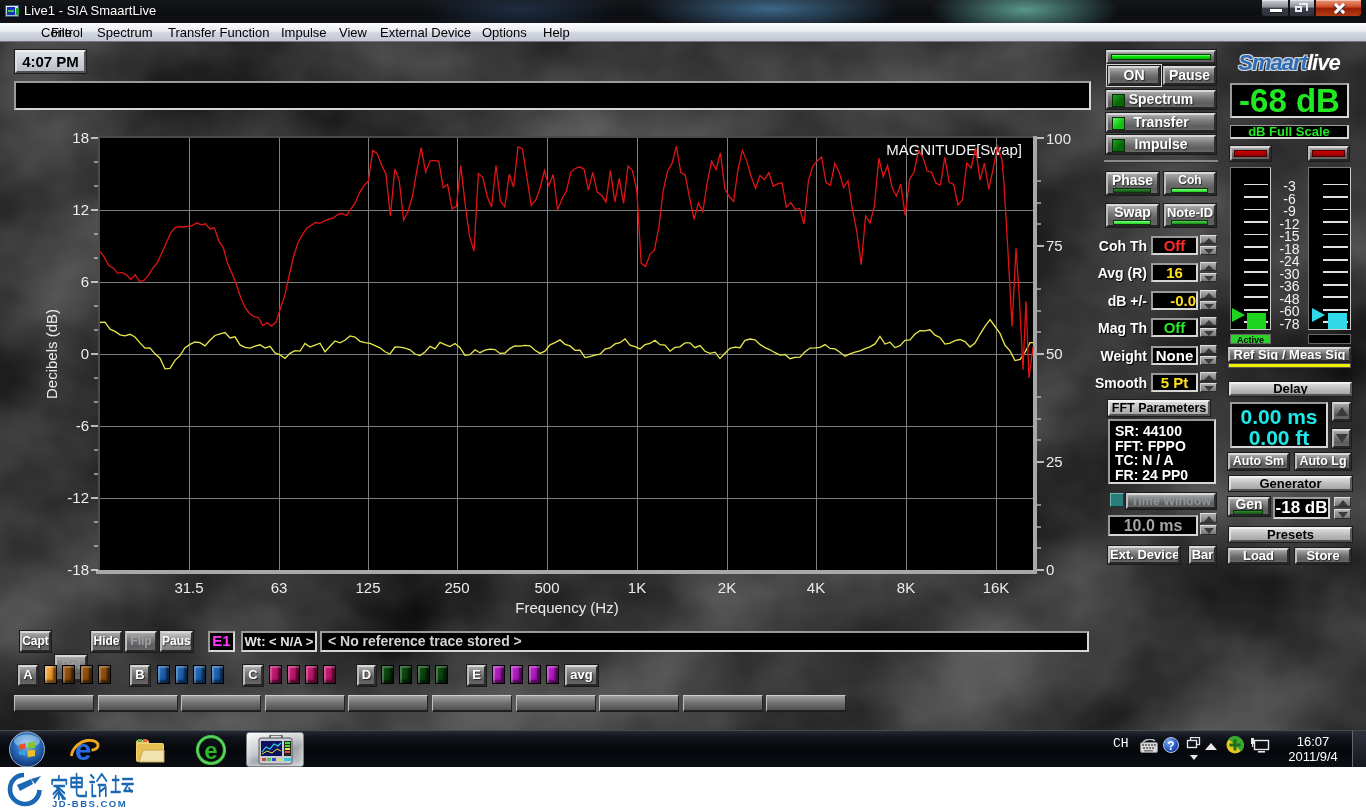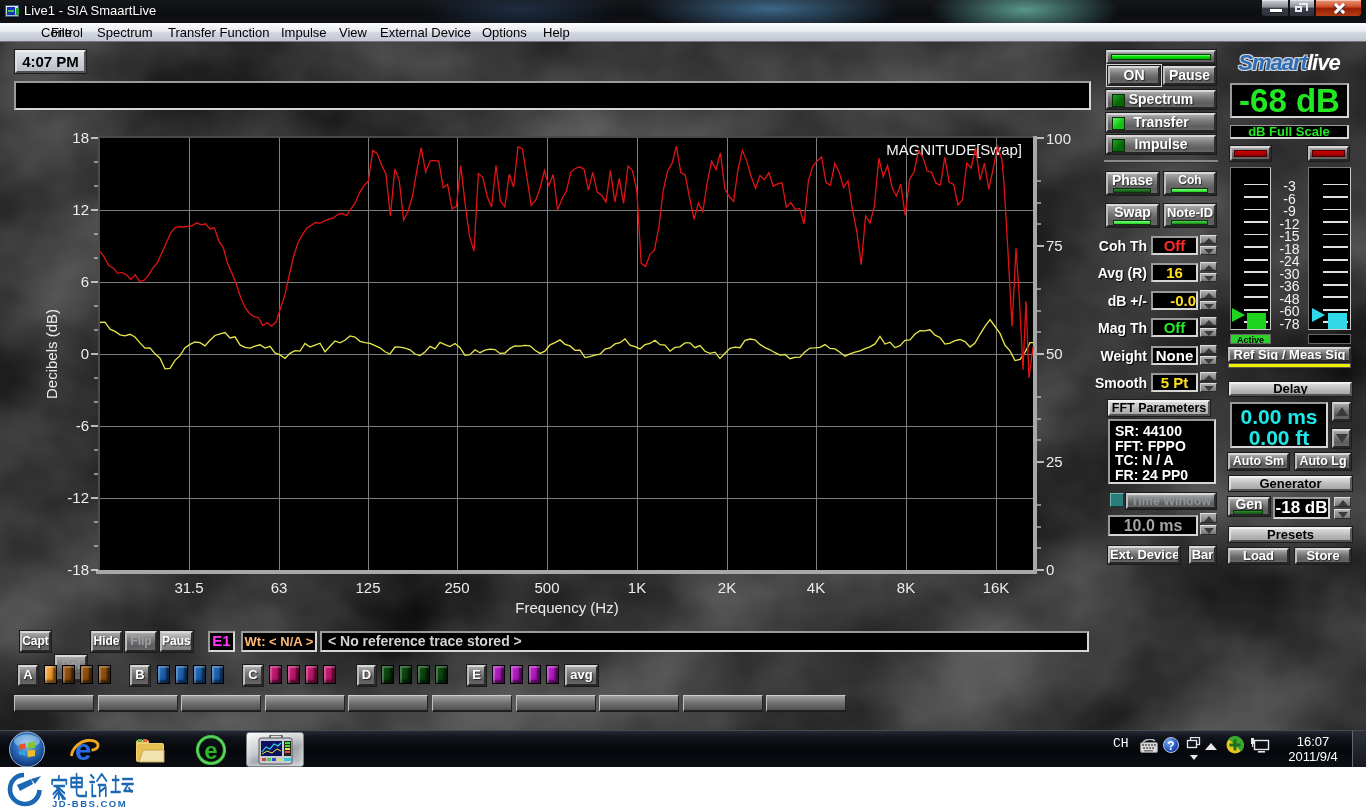--- a/index.html
+++ b/index.html
@@ -333,21 +333,21 @@
 <div class="hdr" style="left:1229px;top:485px;width:123px;height:15px;font-size:13px;line-height:11px;">Presets</div>
 <div class="b3" style="left:1228px;top:506px;width:61px;height:16px;font-size:13px;line-height:11px;">Load</div>
 <div class="b3" style="left:1295px;top:506px;width:56px;height:16px;font-size:13px;line-height:11px;">Store</div>
 
 <div class="b3" style="left:20px;top:589px;width:31px;height:21px;font-size:12px;line-height:17px;">Capt</div>
 <div class="b3" style="left:55px;top:613px;width:32px;height:26px;font-size:12px;line-height:17px;color:#9aa0a6;text-shadow:none;">Del</div>
 <div class="b3" style="left:91px;top:589px;width:31px;height:21px;font-size:12px;line-height:17px;">Hide</div>
 <div class="b3" style="left:125px;top:589px;width:32px;height:21px;font-size:12px;line-height:17px;color:#9aa0a6;text-shadow:none;">Flip</div>
 <div class="b3" style="left:160px;top:589px;width:33px;height:21px;font-size:12px;line-height:17px;background:linear-gradient(#c6c6c6,#969696 42%,#7e7e7e);">Pause</div>
 <div class="blk" style="left:208px;top:589px;width:27px;height:21px;color:#ff35ff;font-size:15px;line-height:16px;">E1</div>
-<div class="blk" style="left:241px;top:589px;width:76px;height:21px;color:#fdba74;font-size:13px;line-height:17px;">Wt: &lt; N/A &gt;</div>
+<div class="blk" style="left:241px;top:589px;width:76px;height:21px;color:#e5e5e5;font-size:13px;line-height:17px;">Wt: &lt; N/A &gt;</div>
 <div class="blk" style="left:320px;top:589px;width:769px;height:21px;color:#d2d2d2;font-size:14px;line-height:17px;text-align:left;padding-left:6px;">&lt; No reference trace stored &gt;</div>
 <div class="b3" style="left:18px;top:623px;width:20px;height:21px;font-size:13px;line-height:16px;">A</div>
 <div class="sw" style="left:44px;top:623px;background:linear-gradient(110deg,#f7b45c,#e89228 55%,#c87714);"></div>
 <div class="sw" style="left:62px;top:623px;background:linear-gradient(110deg,#a35812,#854a0c 55%,#663806);"></div>
 <div class="sw" style="left:80px;top:623px;background:linear-gradient(110deg,#a35812,#854a0c 55%,#663806);"></div>
 <div class="sw" style="left:98px;top:623px;background:linear-gradient(110deg,#a35812,#854a0c 55%,#663806);"></div>
 <div class="b3" style="left:130px;top:623px;width:20px;height:21px;font-size:13px;line-height:16px;">B</div>
 <div class="sw" style="left:157px;top:623px;background:linear-gradient(110deg,#2f74c2,#1a5aa6 55%,#124480);"></div>
 <div class="sw" style="left:175px;top:623px;background:linear-gradient(110deg,#2f74c2,#1a5aa6 55%,#124480);"></div>
 <div class="sw" style="left:193px;top:623px;background:linear-gradient(110deg,#2f74c2,#1a5aa6 55%,#124480);"></div>

